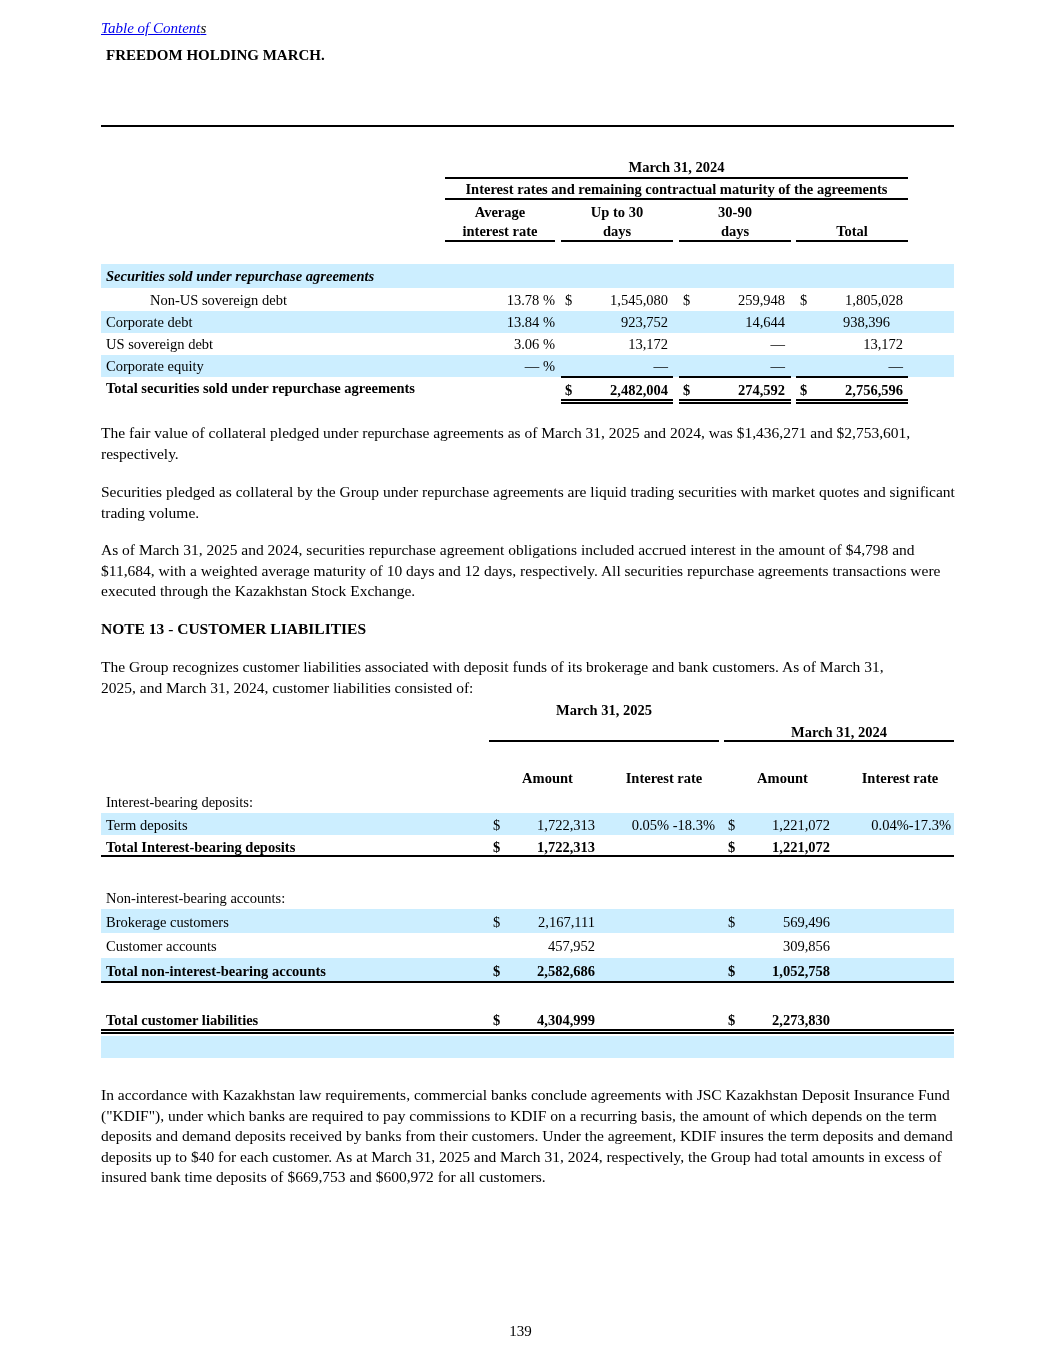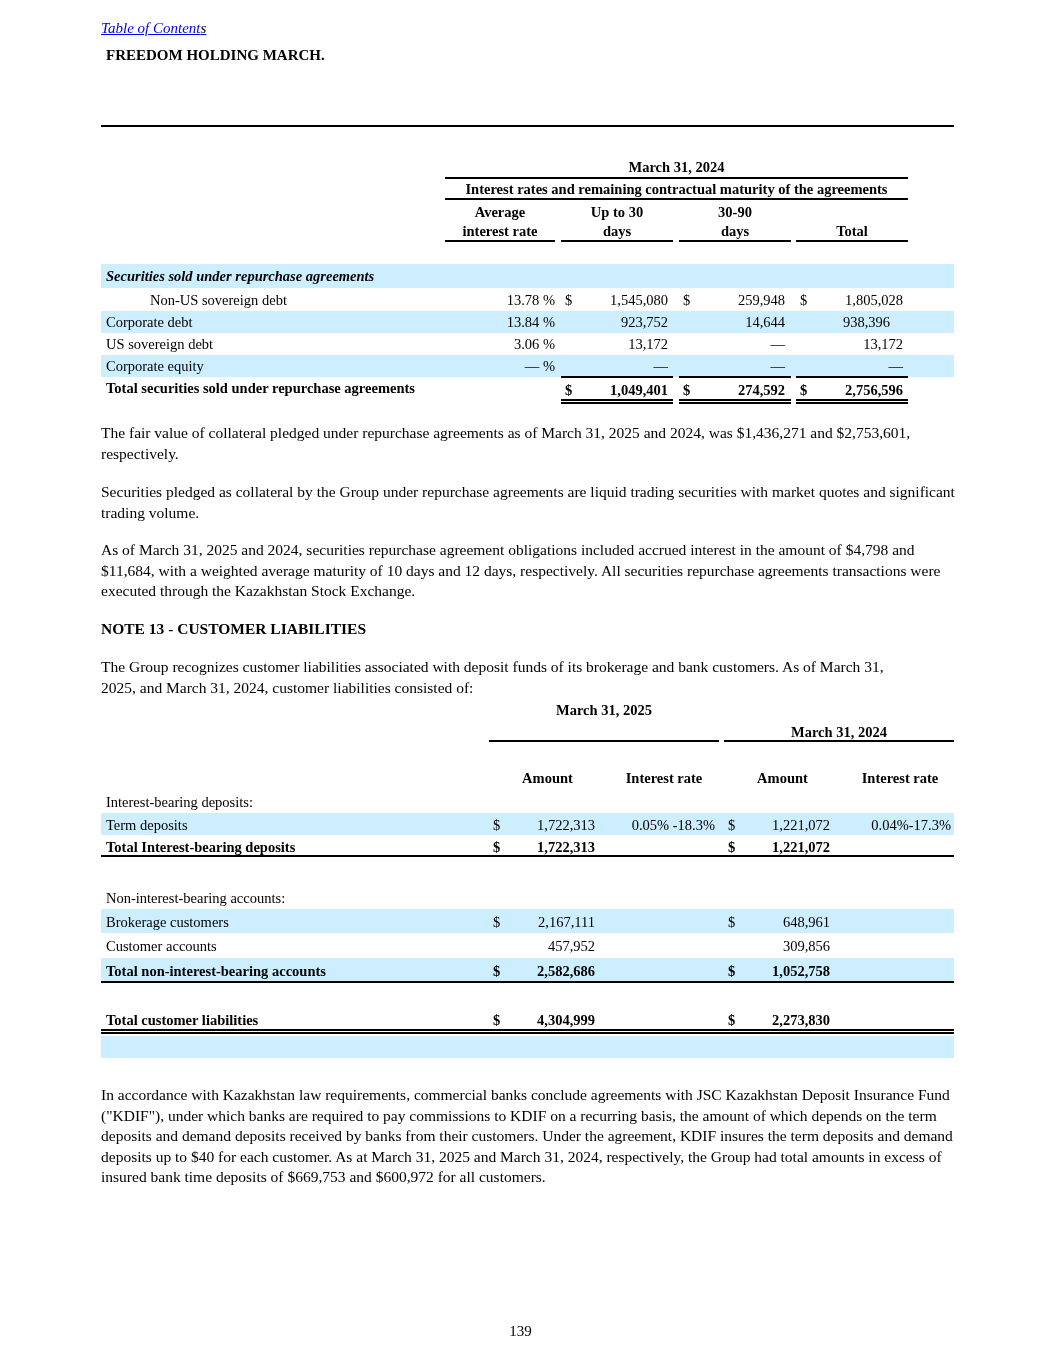--- a/index.html
+++ b/index.html
@@ -97,21 +97,21 @@
     <div class="cell r" style="left:693px;width:92px;top:356px;">—</div>
     <div class="cell r" style="left:810px;width:93px;top:356px;">—</div>
   </div>
   <div class="line" style="left:561px;width:112px;top:376px;"></div>
   <div class="line" style="left:679px;width:112px;top:376px;"></div>
   <div class="line" style="left:796px;width:112px;top:376px;"></div>
 
   <div>
     <div class="cell b" style="left:106px;top:378px;">Total securities sold under repurchase agreements</div>
     <div class="cell b" style="left:565px;top:380px;">$</div>
-    <div class="cell b r" style="left:575px;width:93px;top:380px;">1,049,401</div>
+    <div class="cell b r" style="left:575px;width:93px;top:380px;">2,482,004</div>
     <div class="cell b" style="left:683px;top:380px;">$</div>
     <div class="cell b r" style="left:693px;width:92px;top:380px;">274,592</div>
     <div class="cell b" style="left:800px;top:380px;">$</div>
     <div class="cell b r" style="left:810px;width:93px;top:380px;">2,756,596</div>
   </div>
   <div class="dline" style="left:561px;width:112px;top:399px;"></div>
   <div class="dline" style="left:679px;width:112px;top:399px;"></div>
   <div class="dline" style="left:796px;width:112px;top:399px;"></div>
 </div>
 
@@ -155,21 +155,21 @@
   <div class="line" style="left:101px;width:853px;top:855px;"></div>
 
   <div class="cell" style="left:106px;top:888px;">Non-interest-bearing accounts:</div>
 
   <div class="band blue" style="top:909px;height:24px;"></div>
   <div>
     <div class="cell" style="left:106px;top:912px;">Brokerage customers</div>
     <div class="cell" style="left:493px;top:912px;">$</div>
     <div class="cell r" style="left:505px;width:90px;top:912px;">2,167,111</div>
     <div class="cell" style="left:728px;top:912px;">$</div>
-    <div class="cell r" style="left:740px;width:90px;top:912px;">648,961</div>
+    <div class="cell r" style="left:740px;width:90px;top:912px;">569,496</div>
   </div>
 
   <div>
     <div class="cell" style="left:106px;top:936px;">Customer accounts</div>
     <div class="cell r" style="left:505px;width:90px;top:936px;">457,952</div>
     <div class="cell r" style="left:740px;width:90px;top:936px;">309,856</div>
   </div>
 
   <div class="band blue" style="top:958px;height:24px;"></div>
   <div>

